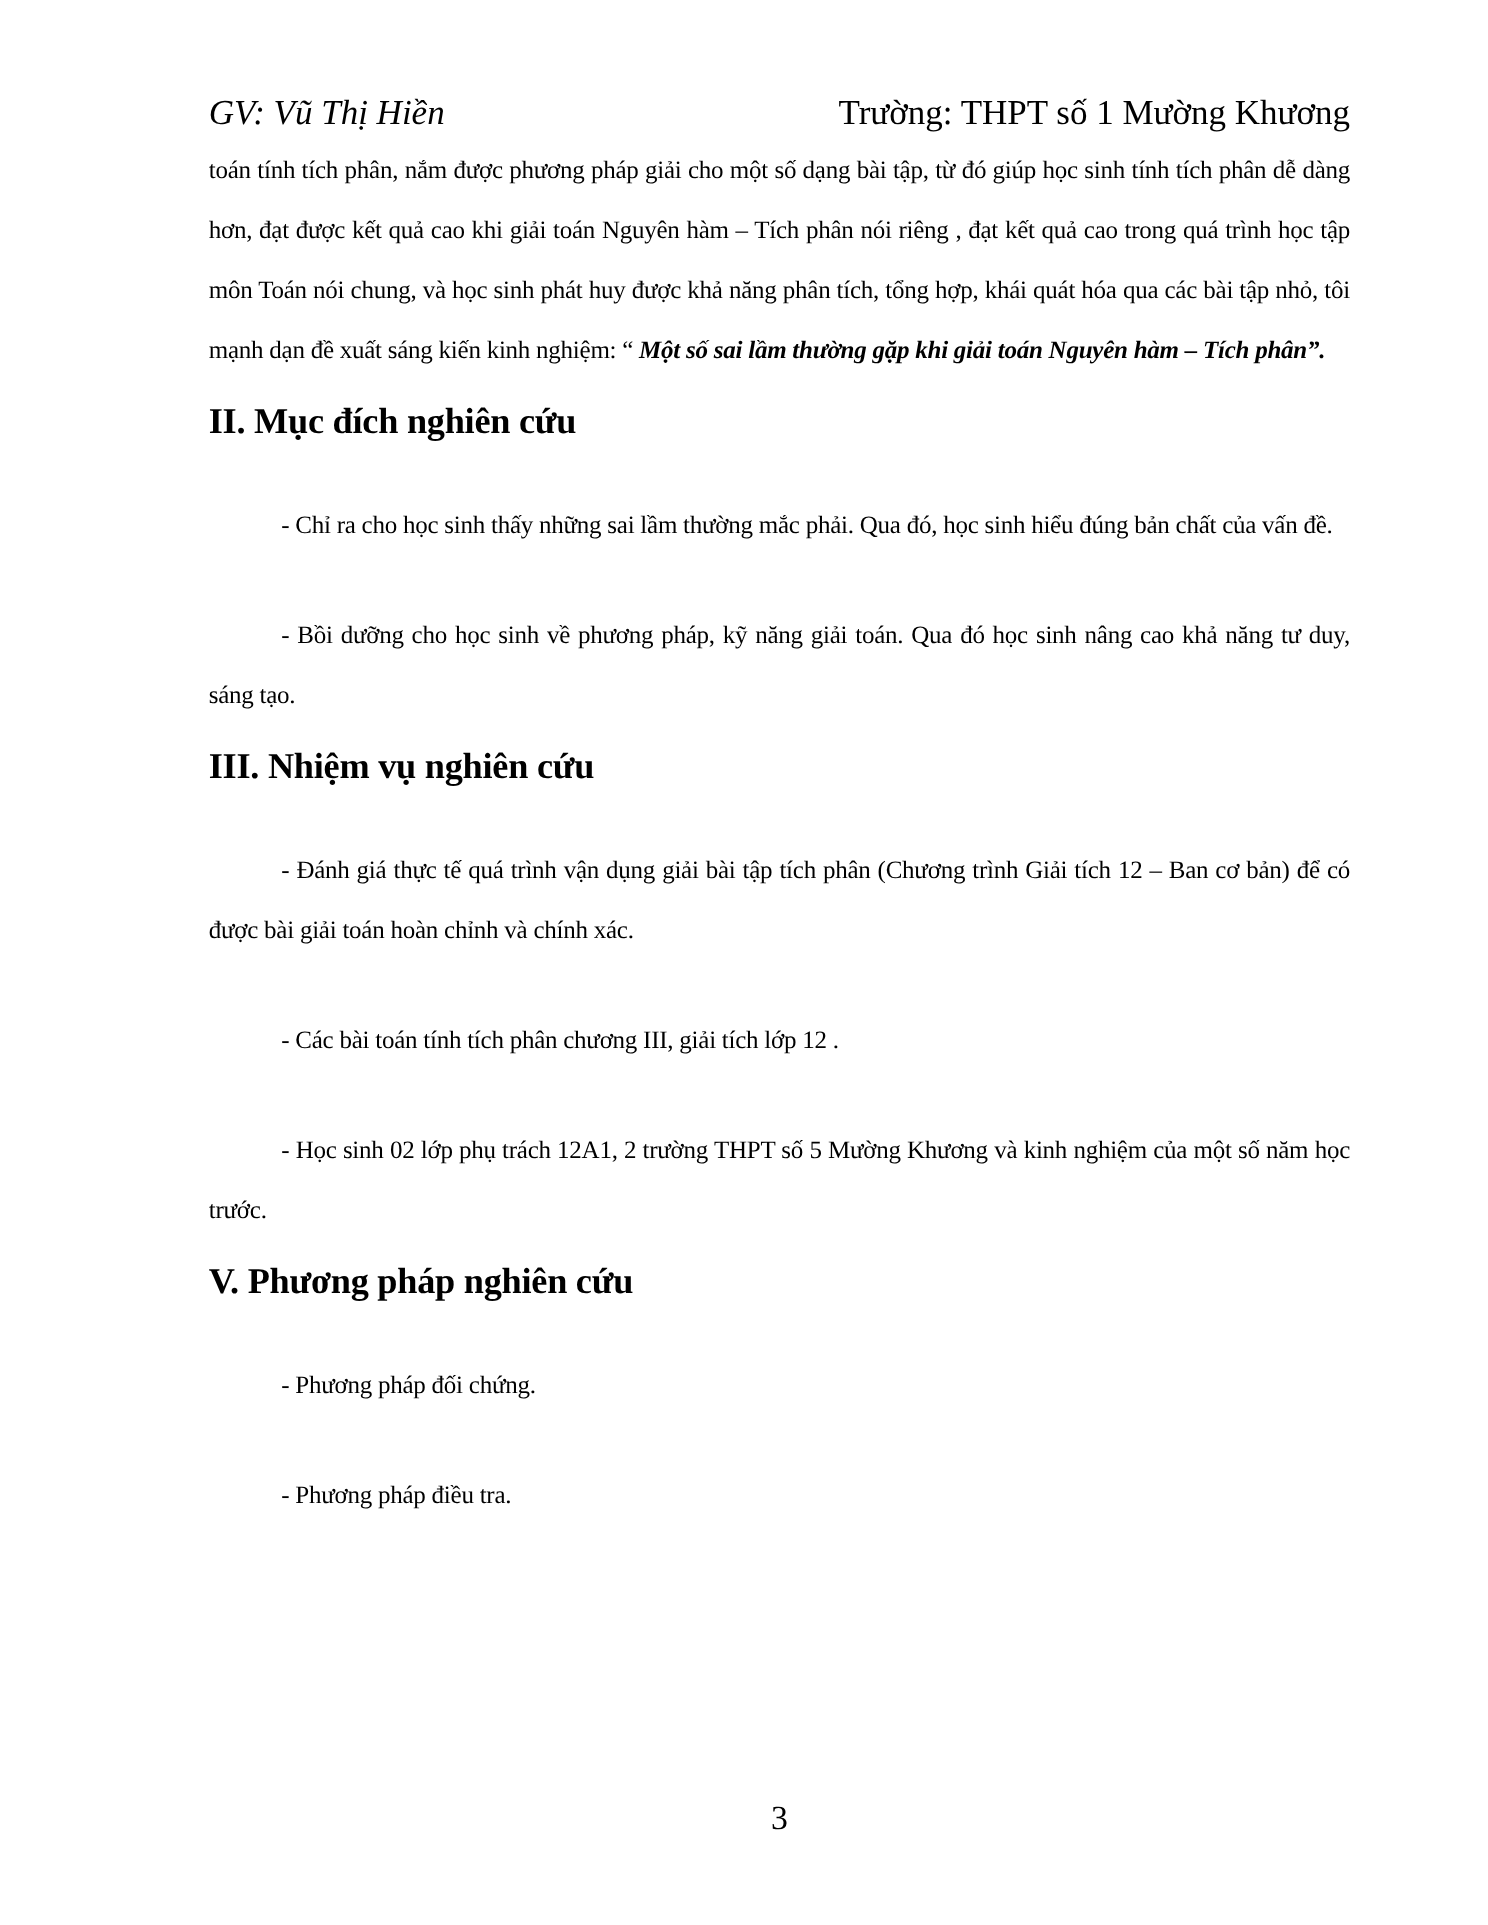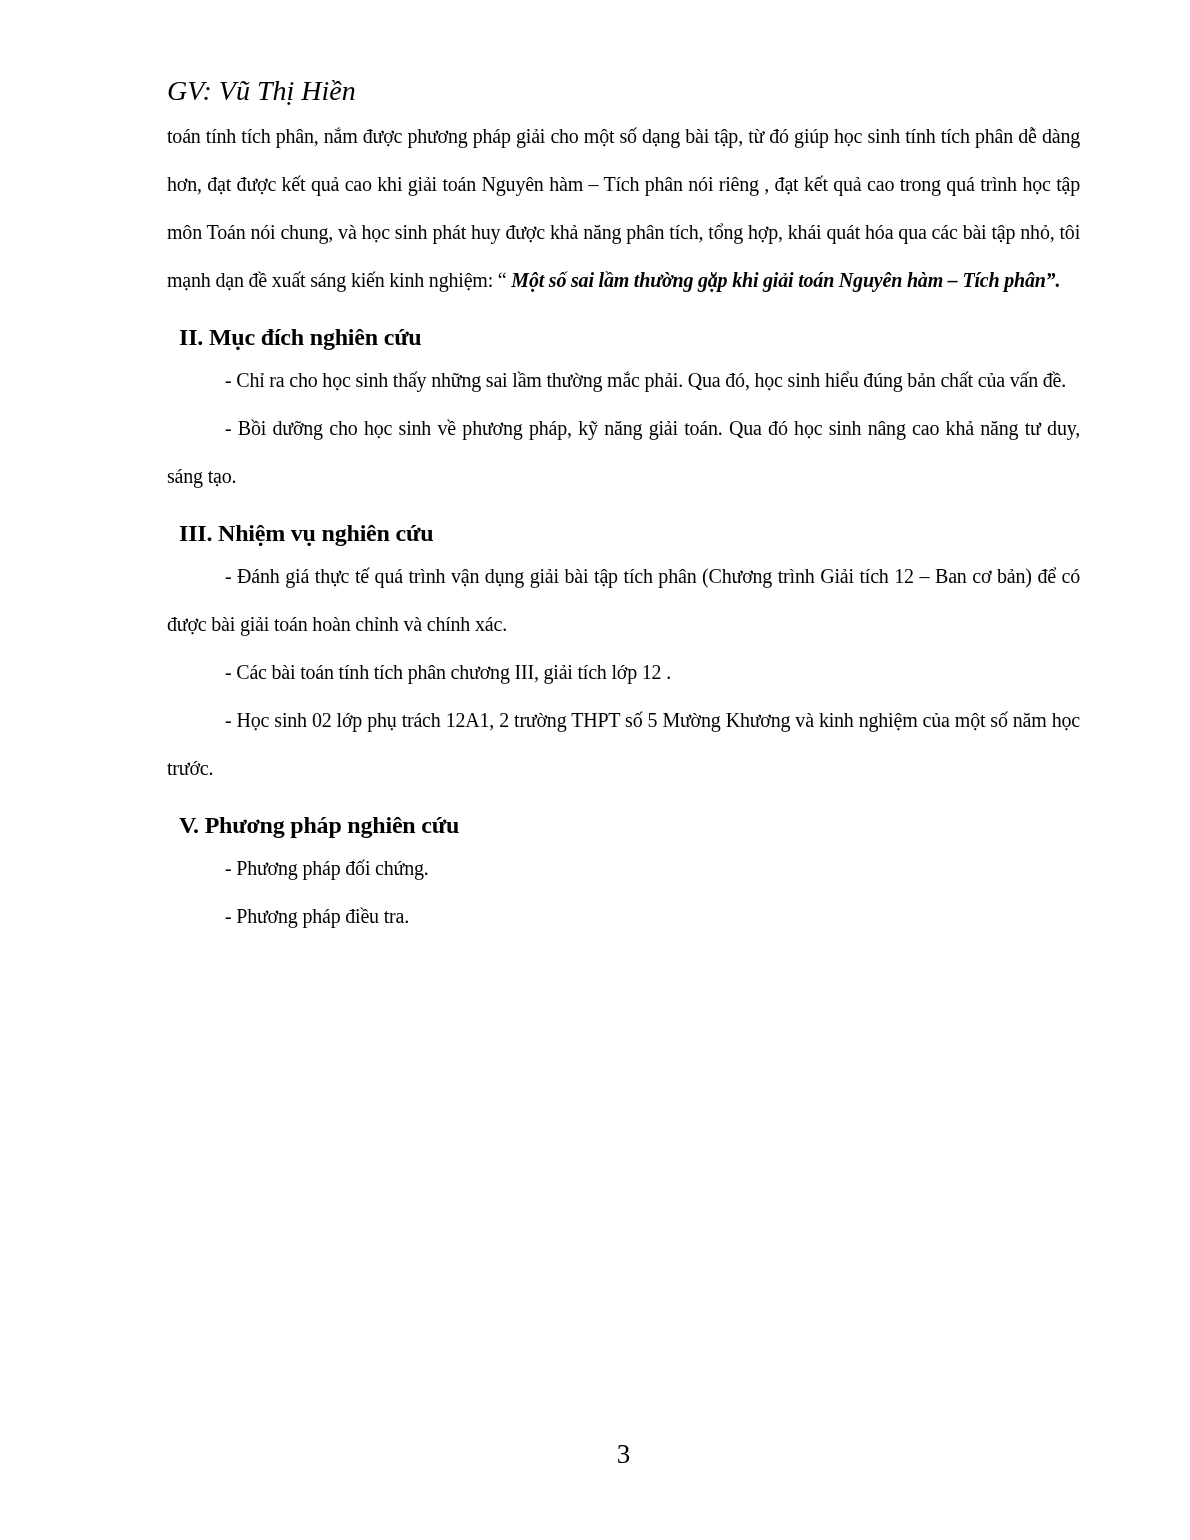--- a/index.html
+++ b/index.html
@@ -23,25 +23,25 @@
     height: 42px;
   }
   .docheader .teacher { font-style: italic; }
   p.body {
     margin: 0;
     font-size: 20px;
     line-height: 48px;
     text-align: justify;
     letter-spacing: -0.2px;
   }
-  p.body.indent { text-indent: 58px; }
+  p.body.indent { text-indent: 58px; margin-top: 40px; }
   .emph { font-weight: bold; font-style: italic; }
   h2.sec {
-    margin: 14px 0 0 12px;
-    font-size: 24px;
+    margin: 14px 0 0 0;
+    font-size: 29px;
     line-height: 38px;
     font-weight: bold;
     letter-spacing: -0.2px;
   }
   .pagenum {
     position: absolute;
     top: 1438px;
     left: 167px;
     width: 913px;
     text-align: center;
@@ -49,20 +49,21 @@
     line-height: 32px;
   }
 </style>
 </head>
 <body>
 
 <div class="page">
 
   <div class="docheader">
     <span class="teacher">GV: Vũ Thị Hiền</span>
+    <span class="school">Trường: THPT số 1 Mường Khương</span>
   </div>
 
   <p class="body"><span>toán tính tích phân, nắm được phương pháp giải cho một số dạng bài tập, từ đó giúp học sinh tính tích phân dễ dàng hơn, đạt được kết quả cao khi giải toán Nguyên hàm – Tích phân nói riêng , đạt kết quả cao trong quá trình học tập môn Toán nói chung, và học sinh phát huy được khả năng phân tích, tổng hợp, khái quát hóa qua các bài tập nhỏ, tôi mạnh dạn đề xuất sáng kiến kinh nghiệm: “ </span><span class="emph">Một số sai lầm thường gặp khi giải toán Nguyên hàm – Tích phân”.</span></p>
 
   <h2 class="sec">II. Mục đích nghiên cứu</h2>
   <p class="body indent">- Chỉ ra cho học sinh thấy những sai lầm thường mắc phải. Qua đó, học sinh hiểu đúng bản chất của vấn đề.</p>
   <p class="body indent">- Bồi dưỡng cho học sinh về phương pháp, kỹ năng giải toán. Qua đó học sinh nâng cao khả năng tư duy, sáng tạo.</p>
 
   <h2 class="sec">III. Nhiệm vụ nghiên cứu</h2>
   <p class="body indent">- Đánh giá thực tế quá trình vận dụng giải bài tập tích phân (Chương trình Giải tích 12 – Ban cơ bản) để có được bài giải toán hoàn chỉnh và chính xác.</p>

